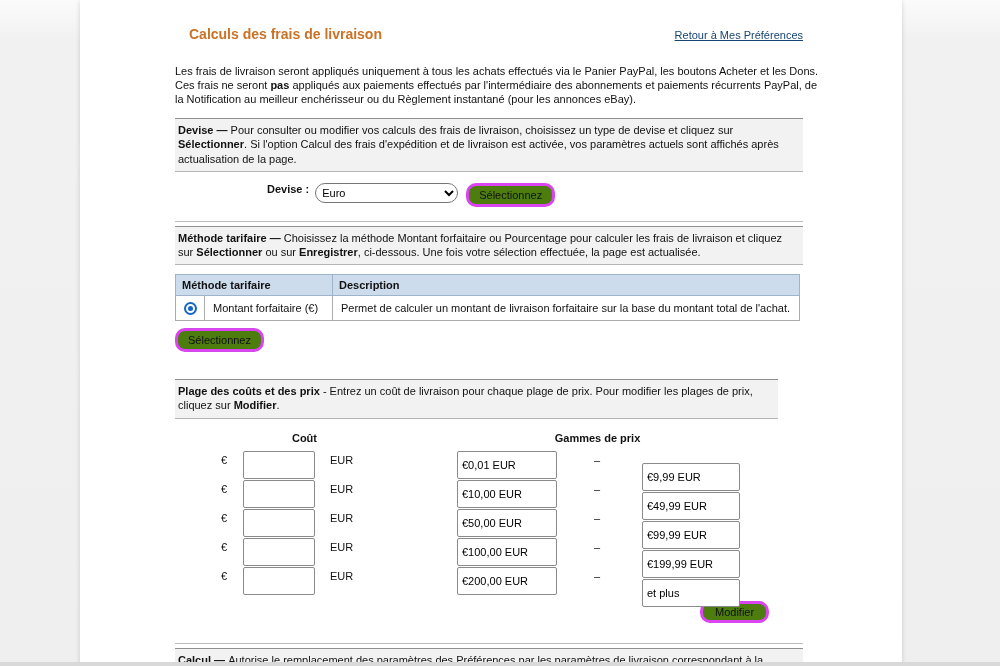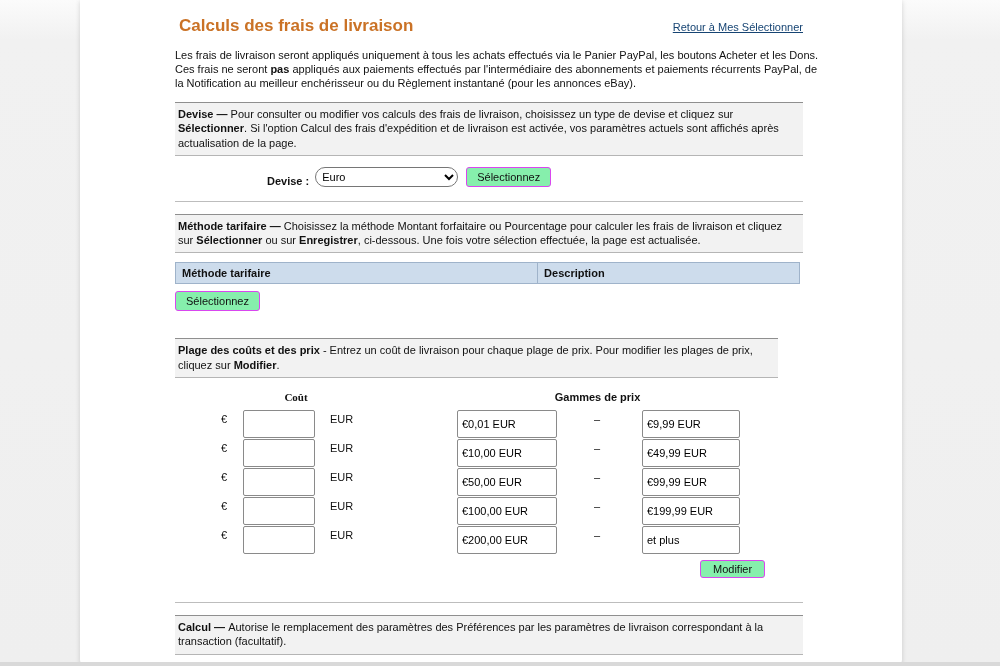--- a/index.html
+++ b/index.html
@@ -12,42 +12,42 @@
   }
   .bottom-strip { position:fixed; left:0; bottom:0; width:1000px; height:4px; background:#d9d9d9; }
   .card {
     position:relative; margin-left:80px; width:822px; min-height:658px;
     background:#fff; border-radius:0 0 9px 9px;
     box-shadow:0 1px 5px rgba(0,0,0,0.16);
   }
   .content { padding:0 99px 14px 95px; }
 
   .header-row { display:flex; justify-content:space-between; align-items:baseline; padding-top:12px; }
-  .page-title { font-size:17px; font-weight:bold; color:#ca7226; margin:4px; }
+  .page-title { font-size:14px; font-weight:bold; color:#ca7226; margin:14px; }
   .back-link { font-size:11px; color:#164473; text-decoration:underline; cursor:pointer; }
 
   .intro { margin-top:9px; width:648px; line-height:1.27; }
 
   .section-bar {
     margin-top:11px; background:#f2f2f2;
     border-top:1px solid #8f8f8f; border-bottom:1px solid #b5b5b5;
     padding:4px 4px 5px 3px; line-height:1.3; width:628px;
   }
   .pre-line { border-top:1px solid #bdbdbd; margin-top:14px; margin-bottom:3px; width:628px; }
-  .pre-line + .section-bar { margin-top:12px; }
+  .pre-line + .section-bar { margin-top:4px; }
 
-  .devise-row { margin:11px 0 13px 92px; display:flex; align-items:flex-end; }
+  .devise-row { margin:11px 0 13px 92px; display:flex; align-items:flex-start; }
   .devise-label { font-weight:bold; margin-right:6px; }
   select.currency-select {
     width:143px; height:20px; font-family:"Liberation Sans",sans-serif; font-size:11px;
     border:1px solid #767676; border-radius:10px; background:#fff; padding:0 2px;
   }
   .btn {
     font-family:"Liberation Sans",sans-serif; font-size:11px; color:#111;
-    background:#86efac; border:1px solid #d946ef; border-radius:3px;
+    background:#4d7c0f; border:3px solid #d946ef; border-radius:10px;
     padding:3px 10px; cursor:pointer;
   }
   .gap-btn { margin-left:8px; }
 
   table.method-table { border-collapse:collapse; width:625px; margin-top:9px; }
   .method-table th {
     background:#cddcec; text-align:left; font-weight:bold; padding:4px 6px;
     border:1px solid #9fb3ca; font-size:11px;
   }
   .method-table td { border:1px solid #ababab; padding:5px 8px; vertical-align:middle; }
@@ -56,43 +56,43 @@
   .radio { display:inline-block; width:13px; height:13px; border-radius:50%; position:relative; vertical-align:middle; cursor:pointer; }
   .radio.checked { border:2px solid #1566c4; }
   .radio.checked .dot { position:absolute; left:50%; top:50%; width:5px; height:5px; margin:-2.5px 0 0 -2.5px; border-radius:50%; background:#1566c4; }
   .radio.unchecked { border:2px solid #757575; }
 
   .table-select-btn { margin-top:7px; }
 
   .plage-bar { width:603px; margin-top:27px; }
   .price-grid { position:relative; margin-top:13px; }
   .grid-headers { position:relative; height:15px; }
-  .hdr-cout { position:absolute; left:84px; width:74px; text-align:center; font-weight:bold;font-family:Liberation Serif, serif; }
+  .hdr-cout { position:absolute; left:68px; width:74px; text-align:right; font-weight:bold; }
   .hdr-gammes { position:absolute; left:282px; width:281px; text-align:center; font-weight:bold; }
   .price-row { position:relative; height:29px; }
   .price-row .euro-sym { position:absolute; left:46px; top:7px; }
   .price-row input { font-family:"Liberation Sans",sans-serif; font-size:11px; border:1px solid #8a8a8a; border-radius:2px; height:28px; background:#fff; padding:0 4px; }
   .price-row .cost-input { position:absolute; left:68px; top:4px; width:72px; }
   .price-row .eur-label { position:absolute; left:155px; top:7px; }
   .price-row .range-from { position:absolute; left:282px; top:4px; width:100px; }
   .price-row .dash { position:absolute; left:408px; top:7px; width:28px; text-align:center; }
-  .price-row .range-to { position:absolute; left:467px; top:4px; width:98px; }
+  .price-row .range-to { position:absolute; left:467px; top:16px; width:98px; }
 
   .modifier-row { margin-top:9px; height:20px; }
   .modifier-row .btn { margin-left:525px; padding:2px 12px; }
 </style>
 </head>
 <body>
 
 <div class="card">
   <div class="content">
 
     <div class="header-row">
       <h1 class="page-title">Calculs des frais de livraison</h1>
-      <a class="back-link">Retour à Mes Sélectionner</a>
+      <a class="back-link">Retour à Mes Préférences</a>
     </div>
 
     <p class="intro"><span>Les frais de livraison seront appliqués uniquement à tous les achats effectués via le Panier PayPal, les boutons Acheter et les Dons. Ces frais ne seront </span><span style="font-weight: bold;">pas</span><span> appliqués aux paiements effectués par l'intermédiaire des abonnements et paiements récurrents PayPal, de la Notification au meilleur enchérisseur ou du Règlement instantané (pour les annonces eBay).</span></p>
 
     <div class="section-bar"><span style="font-weight: bold;">Devise — </span><span>Pour consulter ou modifier vos calculs des frais de livraison, choisissez un type de devise et cliquez sur </span><span style="font-weight: bold;">Sélectionner</span><span>. Si l'option Calcul des frais d'expédition et de livraison est activée, vos paramètres actuels sont affichés après actualisation de la page.</span></div>
 
     <div class="devise-row">
       <span class="devise-label">Devise :</span>
       <select class="currency-select">
         <option>Euro</option>
@@ -104,20 +104,27 @@
     <div class="section-bar"><span style="font-weight: bold;">Méthode tarifaire — </span><span>Choisissez la méthode Montant forfaitaire ou Pourcentage pour calculer les frais de livraison et cliquez sur </span><span style="font-weight: bold;">Sélectionner</span><span> ou sur </span><span style="font-weight: bold;">Enregistrer</span><span>, ci-dessous. Une fois votre sélection effectuée, la page est actualisée.</span></div>
 
     <table class="method-table">
       <thead>
         <tr>
           <th colspan="2">Méthode tarifaire</th>
           <th>Description</th>
         </tr>
       </thead>
       <tbody>
+        <tr>
+          <td class="radio-cell">
+            <span class="radio checked"><span class="dot"></span></span>
+          </td>
+          <td class="label-col">Montant forfaitaire (€)</td>
+          <td>Permet de calculer un montant de livraison forfaitaire sur la base du montant total de l'achat.</td>
+        </tr>
       </tbody>
     </table>
 
     <div class="table-select-btn">
       <button class="btn">Sélectionnez</button>
     </div>
 
     <div class="section-bar plage-bar"><span style="font-weight: bold;">Plage des coûts et des prix</span><span> - Entrez un coût de livraison pour chaque plage de prix. Pour modifier les plages de prix, cliquez sur </span><span style="font-weight: bold;">Modifier</span><span>.</span></div>
 
     <div class="price-grid">

